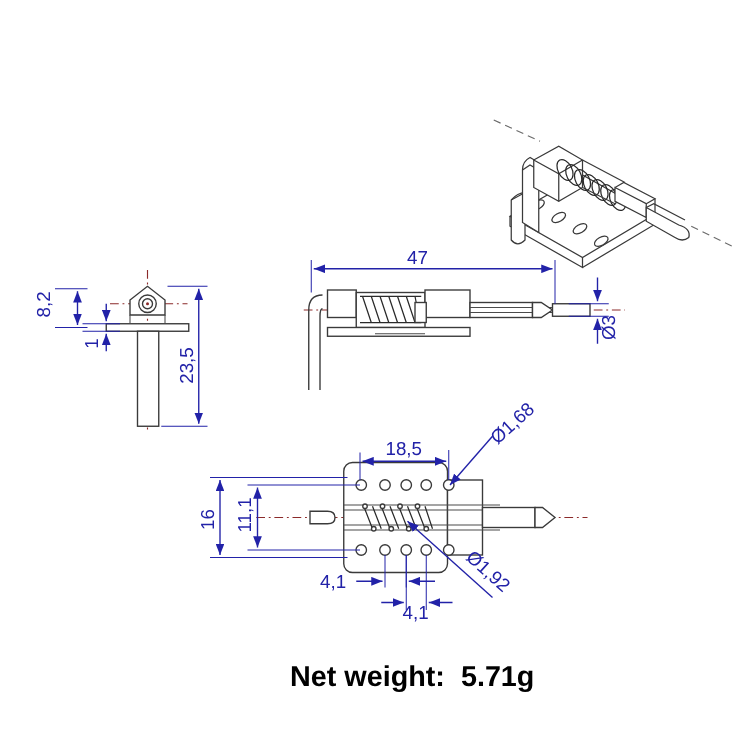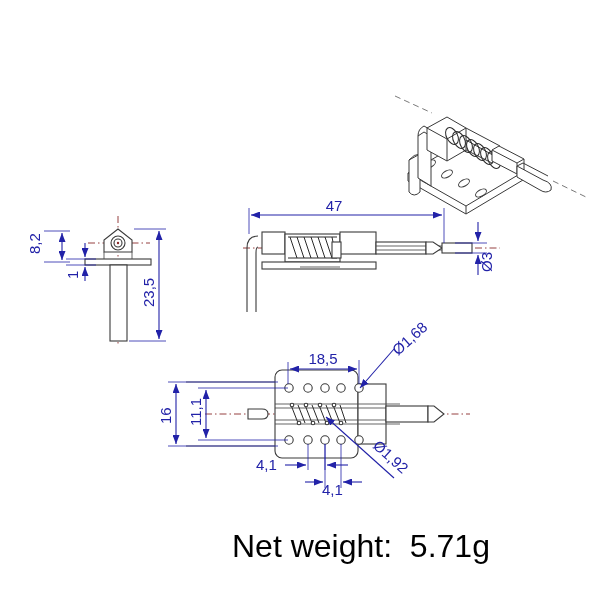--- a/index.html
+++ b/index.html
@@ -10,22 +10,22 @@
     font-family:"Liberation Sans", sans-serif;
     overflow:hidden;
     position:relative;
   }
   #sheet{position:absolute;left:0;top:0;width:601px;height:601px;}
   .netweight{
     position:absolute;
     left:232px;
     top:528px;
     font-family:"Liberation Sans", sans-serif;
-    font-size:32px;
-    font-weight:400;
+    font-size:23px;
+    font-weight:700;
     color:#000000;
     letter-spacing:0px;
     white-space:pre;
   }
 </style>
 </head>
 <body>
 
 <svg id="sheet" viewBox="0 0 601 601" xmlns="http://www.w3.org/2000/svg">
 

